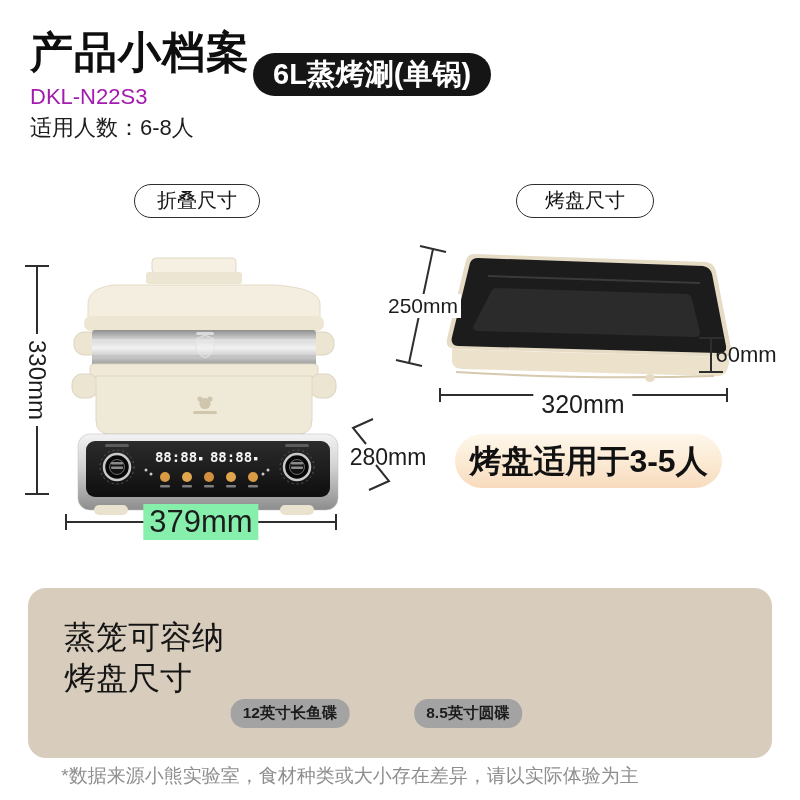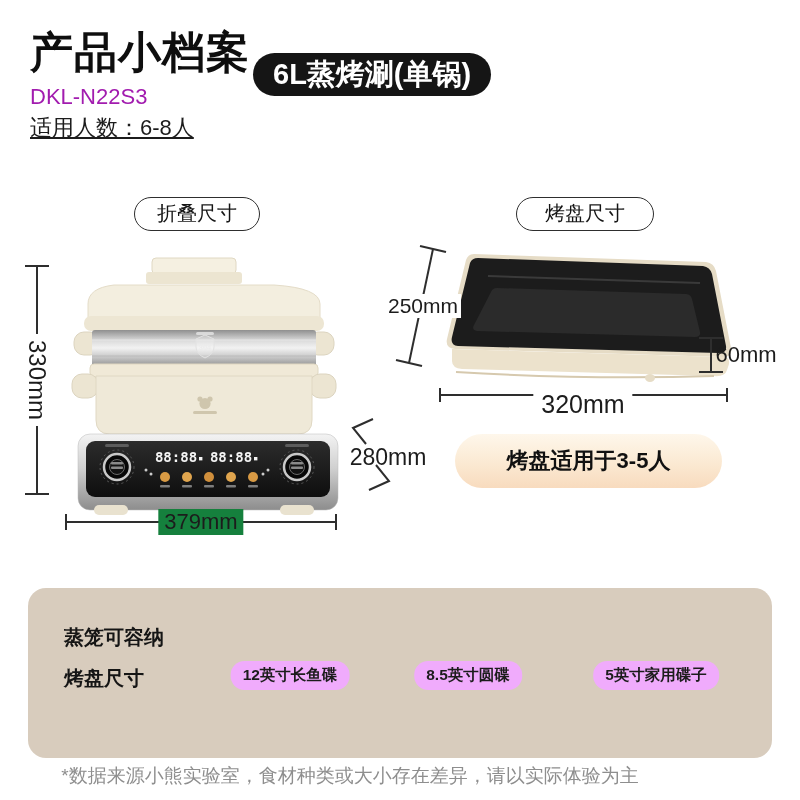--- a/index.html
+++ b/index.html
@@ -8,46 +8,46 @@
     position:relative; width:800px; height:800px; background:#fff;
     font-family:"Liberation Sans", sans-serif; overflow:hidden; color:#141414;
   }
   .abs { position:absolute; }
 
   
   .title { left:30px; top:24px; font-size:43px; font-weight:900; letter-spacing:1px; color:#0e0e0e; }
   .badge { left:253px; top:31px; height:43px; line-height:43px; padding:0 20px;
            background:#151515; color:#fff; font-size:29px; font-weight:700; border-radius:22px;margin-top:22px; }
   .model { left:30px; top:84px; font-size:22px; font-weight:500; color:#a21caf; }
-  .audience { left:30px; top:113px; font-size:22px; font-weight:500; color:#1c1c1c;text-decoration:underline; }
-
-  
-  .tag-pill { top:197px; height:34px; line-height:31px; border:1.5px solid #2e2e2e; border-radius:17px;
+  .audience { left:30px; top:113px; font-size:22px; font-weight:500; color:#1c1c1c; }
+
+  
+  .tag-pill { top:184px; height:34px; line-height:31px; border:1.5px solid #2e2e2e; border-radius:17px;
               text-align:center; font-size:20px; font-weight:500; color:#141414; background:#fff; }
   .tag-folded { left:134px; width:126px; }
   .tag-pan   { left:516px; width:138px; }
 
   
   .dim { color:#1c1c1c; font-weight:500; white-space:nowrap; }
   .dim-330 { left:37px; top:380px; font-size:24px; transform:translate(-50%,-50%) rotate(90deg); background:#fff; padding:0 6px; }
-  .dim-379 { left:201px; top:522px; font-size:22px; transform:translate(-50%,-50%); background:#15803d; padding:0 6px; }
+  .dim-379 { left:201px; top:522px; font-size:31px; transform:translate(-50%,-50%); background:#86efac; padding:0 6px; }
   .dim-280 { left:388px; top:457px; font-size:23px; transform:translate(-50%,-50%); }
   .dim-250 { left:423px; top:306px; font-size:21px; transform:translate(-50%,-50%); background:#fff; padding:0 3px; }
   .dim-60  { left:746px; top:355px; font-size:22px; transform:translate(-50%,-50%); }
   .dim-320 { left:583px; top:396px; font-size:25px; transform:translate(-50%,-50%); background:#fff; padding:0 8px;margin-top:8px; }
 
   
   .note-pill { left:455px; top:434px; width:267px; height:54px; border-radius:27px;
                background:linear-gradient(180deg,#fef7eb 0%,#fbe9d2 55%,#f8dbbe 100%);
-               text-align:center; line-height:54px; font-size:22px; font-weight:800; color:#111; }
+               text-align:center; line-height:54px; font-size:32px; font-weight:800; color:#111; }
 
   
   .beige-panel { left:28px; top:588px; width:744px; height:170px; border-radius:18px; background:#d8ccbd; }
-  .steamer-caption { left:64px; top:617px; font-size:20px; font-weight:700; color:#151515; line-height:41px; }
-  .dish-pill { top:661px; transform:translateX(-50%); background:#f0abfc; border-radius:14px;
+  .steamer-caption { left:64px; top:617px; font-size:32px; font-weight:400; color:#151515; line-height:41px; }
+  .dish-pill { top:699px; transform:translateX(-50%); background:#a3a3a3; border-radius:14px;
                padding:4px 12px; font-size:15.5px; font-weight:700; color:#1c1c1c; white-space:nowrap; }
   .dish-pill-1 { left:290px; }
   .dish-pill-2 { left:468px; }
   .dish-pill-3 { left:656px; }
 
   .disclaimer { left:0; top:763px; width:700px; text-align:center; font-size:19px; color:#8e8e8e; }
 
   svg text { font-family:"Liberation Sans", sans-serif; }
   .seg { font-family:"DejaVu Sans Mono", monospace; }
 </style>
@@ -260,17 +260,16 @@
 
   <div class="abs note-pill">烤盘适用于3-5人</div>
 
   <div class="abs beige-panel"></div>
   <div class="abs steamer-caption">
     <div>蒸笼可容纳</div>
     <div>烤盘尺寸</div>
   </div>
   <div class="abs dish-pill dish-pill-1">12英寸长鱼碟</div>
   <div class="abs dish-pill dish-pill-2">8.5英寸圆碟</div>
-  <div class="abs dish-pill dish-pill-3">5英寸家用碟子</div>
 
   <div class="abs disclaimer">*数据来源小熊实验室，食材种类或大小存在差异，请以实际体验为主</div>
 
 </div>
 
 </body></html>

